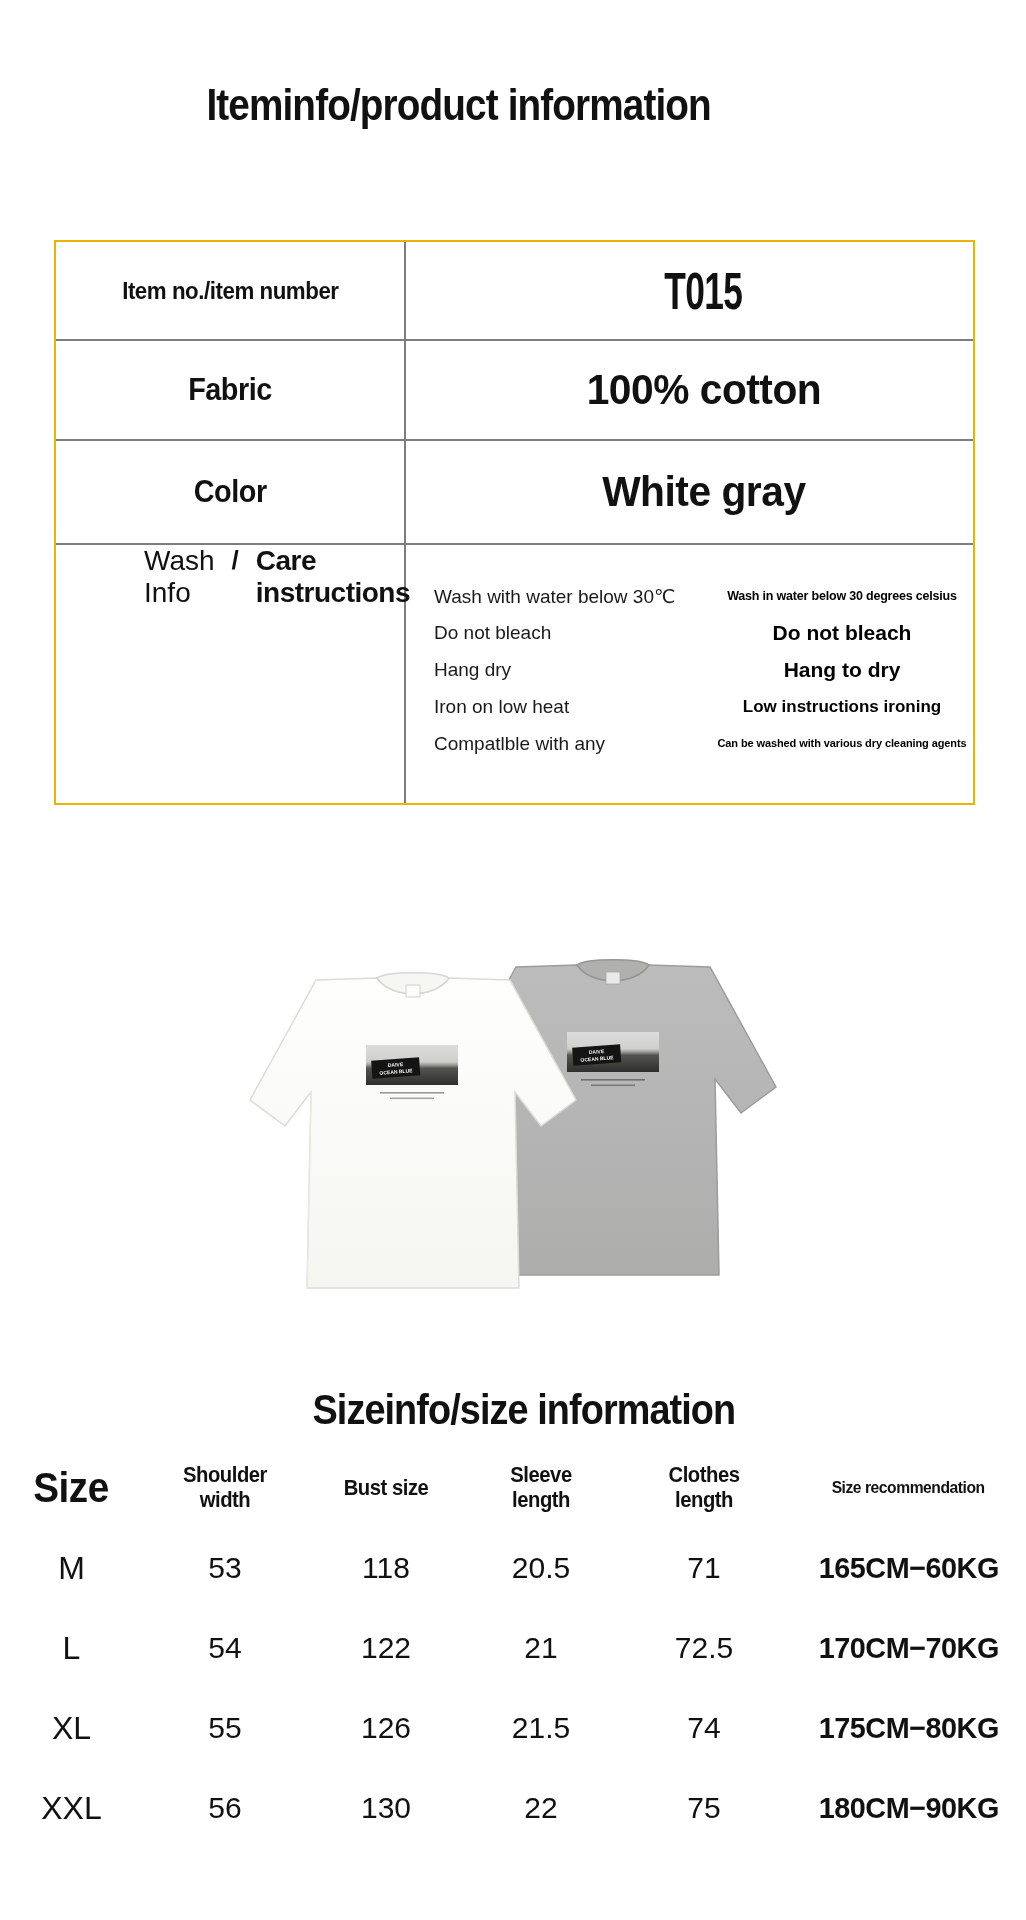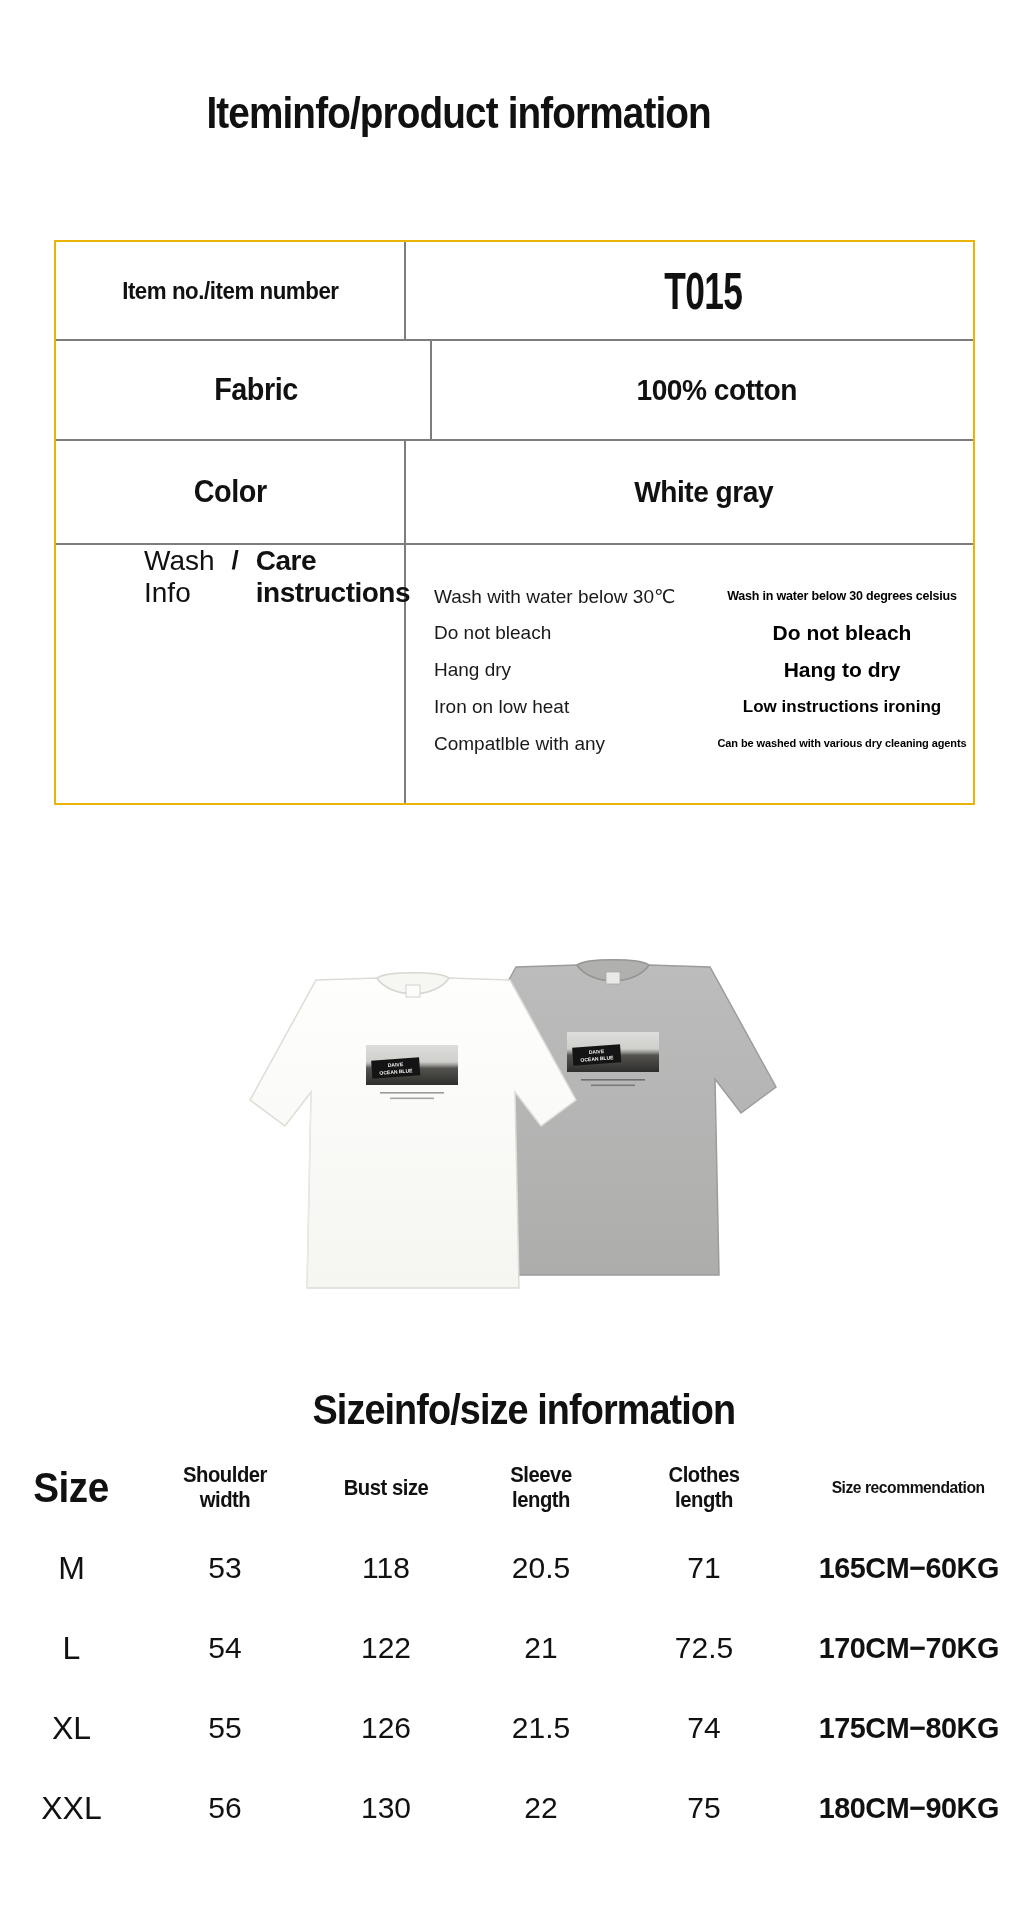--- a/index.html
+++ b/index.html
@@ -1,44 +1,44 @@
 <!DOCTYPE html>
 <html><head>
 <meta charset="utf-8">
 <style>
   * { margin:0; padding:0; box-sizing:border-box; }
   html,body { background:#ffffff; }
   body { font-family:"Liberation Sans","DejaVu Sans",sans-serif; color:#111; }
   .page { position:relative; width:1026px; height:1920px; background:#fff; overflow:hidden; }
 
   
-  .main-title { position:absolute; left:0; top:88px; width:918px; text-align:center;
+  .main-title { position:absolute; left:0; top:80px; width:918px; text-align:center;
     font-size:44px; font-weight:700; letter-spacing:-1px; }
   .main-title .squeeze { display:inline-block; transform:scaleX(0.88); transform-origin:center; }
 
   .size-title { position:absolute; left:11px; top:1386px; width:1026px; text-align:center;
     font-size:42px; font-weight:700; letter-spacing:-1px; }
   .size-title .squeeze { display:inline-block; transform:scaleX(0.9); transform-origin:center; }
 
   
   .info-table { position:absolute; left:54px; top:240px; width:921px; height:565px;
     border:2px solid #eab308; display:flex; flex-direction:column; }
   .info-row { display:flex; border-bottom:2px solid #7d7d7d; }
   .info-row:last-child { border-bottom:none; flex:1; }
-  .r1 { height:99px; } .r2 { height:100px;padding-left:26px; } .r3 { height:104px; }
+  .r1 { height:99px; } .r2 { height:100px; } .r3 { height:104px; }
   .cell-l { width:350px; border-right:2px solid #7d7d7d; display:flex;
     align-items:center; justify-content:center; }
   .cell-r { flex:1; display:flex; align-items:center; justify-content:center;margin-left:28px; }
 
   .lbl-sm { font-size:24px; font-weight:700; letter-spacing:-0.5px; }
   .lbl-lg { font-size:31px; font-weight:700; letter-spacing:-0.5px; }
   .lbl-sm .squeeze,.lbl-lg .squeeze { display:inline-block; transform:scaleX(0.93); }
   .val-item { font-size:52px; font-weight:700; letter-spacing:-1px; }
   .val-item .squeeze { display:inline-block; transform:scaleX(0.68); }
-  .val-lg { font-size:29px; font-weight:700; letter-spacing:-0.5px; }
+  .val-lg { font-size:42px; font-weight:700; letter-spacing:-0.5px; }
   .val-lg .squeeze { display:inline-block; transform:scaleX(0.97); }
 
   
   .wash-label { width:350px; border-right:2px solid #7d7d7d; display:flex; flex-direction:row;
     justify-content:center; padding-left:94px; gap:17px; }
   .wash-label .w1 { font-size:28px; font-weight:400; }
   .wash-label .w2 { font-size:26px; font-weight:700; }
   .wash-label .w3 { font-size:28px; font-weight:700; letter-spacing:-0.5px; }
   .wash-right { flex:1; display:flex; flex-direction:column; justify-content:space-between;
     padding:36px 6px 44px 28px; }

